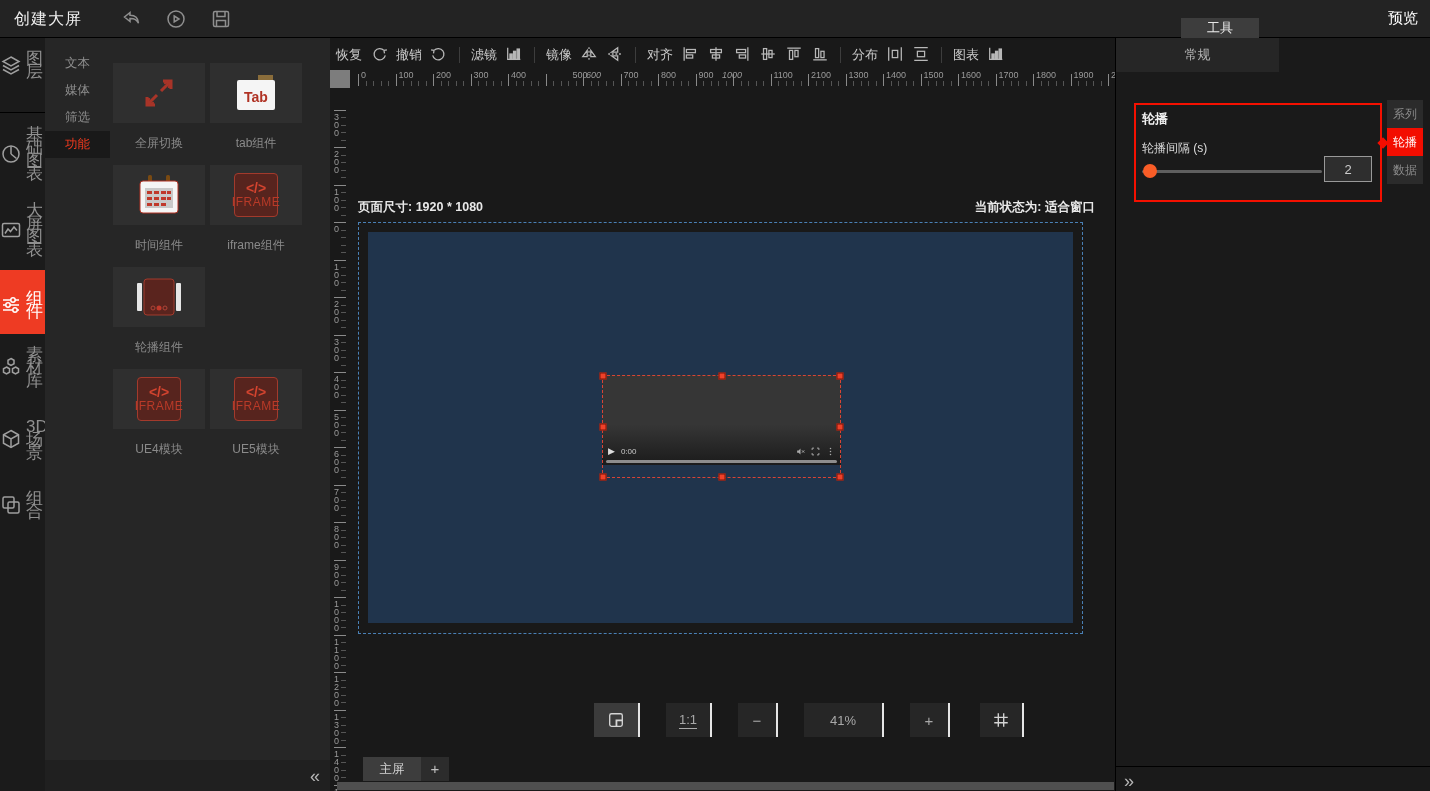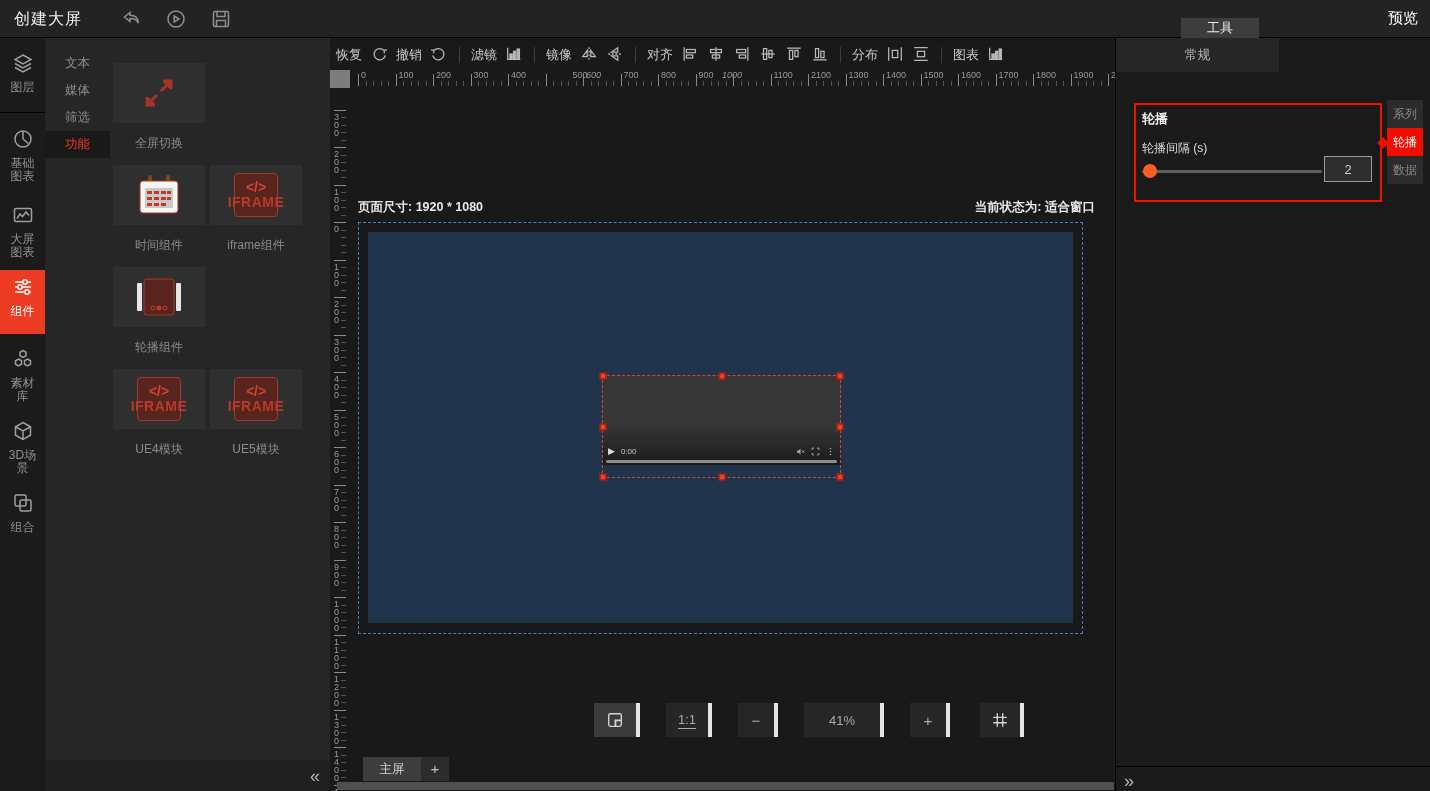--- a/index.html
+++ b/index.html
@@ -10,22 +10,22 @@
   
   .topbar { left:0; top:0; width:1430px; height:38px; background:#232323; border-bottom:1px solid #000; }
   .app-title { left:14px; top:9px; font-size:16px; color:#f0f0f0; letter-spacing:1px; }
   .tb-icon { top:8px; width:22px; height:22px; color:#8f8f8f; }
   .tools-tab { left:1181px; top:18px; width:78px; height:20px; background:#3d3d3d; color:#e8e8e8;
     font-size:13px; text-align:center; line-height:20px; }
   .preview-btn { left:1388px; top:9px; font-size:15px; color:#fff; }
 
   
   .rail { left:0; top:38px; width:45px; height:753px; background:#1b1b1b; }
-  .rail-item { position:absolute; left:0; width:45px; display:flex; flex-direction:column; align-items:center;
-    gap:4px; color:#909090; font-size:12px; line-height:13px; text-align:center; padding-top:6px; }
+  .rail-item { position:absolute; left:0; width:45px; display:flex; flex-direction:row; align-items:center;
+    gap:4px; color:#909090; font-size:17px; line-height:13px; text-align:left; padding-top:6px; }
   .rail-item svg { width:22px; height:22px; stroke:#9f9f9f; fill:none; stroke-width:1.5; }
   .rail-item.active { background:#ee3b23; color:#fff; }
   .rail-item.active svg { stroke:#fff; }
   .rail-divider { position:absolute; left:0; top:74px; width:45px; height:1px; background:#000; }
 
   
   .cats { left:45px; top:38px; width:65px; height:753px; background:#262626; }
   .cat-item { position:absolute; left:0; width:65px; height:27px; line-height:27px; text-align:center;
     font-size:12.5px; color:#8f8f8f; }
   .cat-item.active { background:#191919; color:#f33a1e; }
@@ -73,21 +73,21 @@
   .vid-spacer { flex:1; }
   .vid-controls svg { width:9px; height:9px; stroke:#aaa; fill:none; stroke-width:1.3; }
   .vid-progress { position:absolute; left:4px; right:4px; bottom:2px; height:3px; background:#8d8d8d; border-radius:2px; }
   .selection { left:602px; top:375px; width:239px; height:103px; border:1px dashed #d94434; }
   .handle { position:absolute; width:7px; height:7px; background:#ef4129; border:1px solid #7a1408;
     transform:translate(-50%,-50%); }
 
   
   .zoombar { left:568px; top:703px; height:34px; display:flex; }
   .zseg { height:34px; display:flex; align-items:center; justify-content:center; background:#262626;
-    border-right:4px solid #e5e5e5; color:#a8a8a8; font-size:13px;margin-left:26px; }
+    border-right:2px solid #e5e5e5; color:#a8a8a8; font-size:13px;margin-left:26px; }
   .zseg svg { width:18px; height:18px; stroke:#d5d5d5; fill:none; stroke-width:1.5; }
   .zseg.fit { width:46px; background:#3b3b3b; }
   .zseg.one { width:46px; }
   .zseg.one span { border-bottom:1px solid #aaa; padding-bottom:1px; }
   .zseg.minusplus { width:40px; font-size:15px; }
   .zseg.level { width:80px; }
   .zgap { width:4px; }
   .zseg.grid { width:44px; }
 
   
@@ -114,21 +114,21 @@
   .side-tab.active { background:#f30d00; color:#fff; }
   .side-indicator { position:absolute; left:263px; top:101px; width:8px; height:8px; background:#f30d00;
     transform:rotate(45deg); }
   .panel-divider { position:absolute; left:0; top:728px; width:315px; height:1px; background:#000; }
   .expand-arrow { position:absolute; left:8px; top:733px; font-size:18px; color:#b5b5b5; }
 
   
   .ifr-box { width:44px; height:44px; background:#57241e; border:1.5px solid #a33a2c; border-radius:4px;
     display:flex; flex-direction:column; align-items:center; justify-content:center; }
   .ifr-code { color:#d4442f; font-weight:bold; font-size:14px; line-height:14px; }
-  .ifr-text { color:#b93a28; font-weight:bold; font-size:14px; letter-spacing:0.5px; }
+  .ifr-text { color:#b93a28; font-weight:normal; font-size:12px; letter-spacing:0.5px; }
 </style>
 </head>
 <body>
 
 <div class="abs topbar">
   <div class="abs app-title">创建大屏</div>
   <div class="abs tb-icon" style="left:120px">
     <svg viewBox="0 0 22 22" fill="none" stroke="currentColor" stroke-width="1.5">
         <path d="M10 4.5 4.5 9l5.5 4.5v-3c4.5-.2 7 1.5 8.5 4.8-.3-5.5-3.7-8-8.5-8z"></path>
       </svg>
@@ -216,20 +216,30 @@
 <div class="abs cards">
   <div class="card" style="left:3px;top:25px">
     <div class="card-img">
       <svg width="40" height="40" viewBox="0 0 40 40" fill="none" stroke="#a83428" stroke-width="3">
         <path d="M24 8h8v8M8 24v8h8"></path>
           <path d="M22 18l9-9M18 22l-9 9"></path>
           <path d="M31 9l-6 1.2M31 9l-1.2 6M9 31l6-1.2M9 31l1.2-6" stroke-width="2"></path>
       </svg>
     </div>
     <div class="card-label">全屏切换</div>
+  </div>
+  <div class="card" style="left:100px;top:25px">
+    <div class="card-img">
+      <svg width="46" height="42" viewBox="0 0 46 42">
+        <rect x="25" y="3" width="15" height="8" fill="#8a6d3b"></rect>
+        <rect x="4" y="8" width="38" height="30" rx="2" fill="#f5f5f5"></rect>
+        <text x="23" y="30" text-anchor="middle" font-size="14" font-weight="bold" fill="#b03325" font-family="sans-serif">Tab</text>
+      </svg>
+    </div>
+    <div class="card-label">tab组件</div>
   </div>
   <div class="card" style="left:3px;top:127px">
     <div class="card-img">
       <svg width="46" height="44" viewBox="0 0 46 44">
         <rect x="12" y="2" width="4" height="10" rx="1.5" fill="#7a4a12"></rect>
         <rect x="30" y="2" width="4" height="10" rx="1.5" fill="#7a4a12"></rect>
         <rect x="4" y="8" width="38" height="32" rx="3" fill="#f5f5f5" stroke="#b03325"></rect>
         <rect x="9" y="15" width="28" height="20" fill="#c9c9c9"></rect>
         <g fill="#c0392b">
           <rect x="11" y="18" width="5" height="3"></rect>

